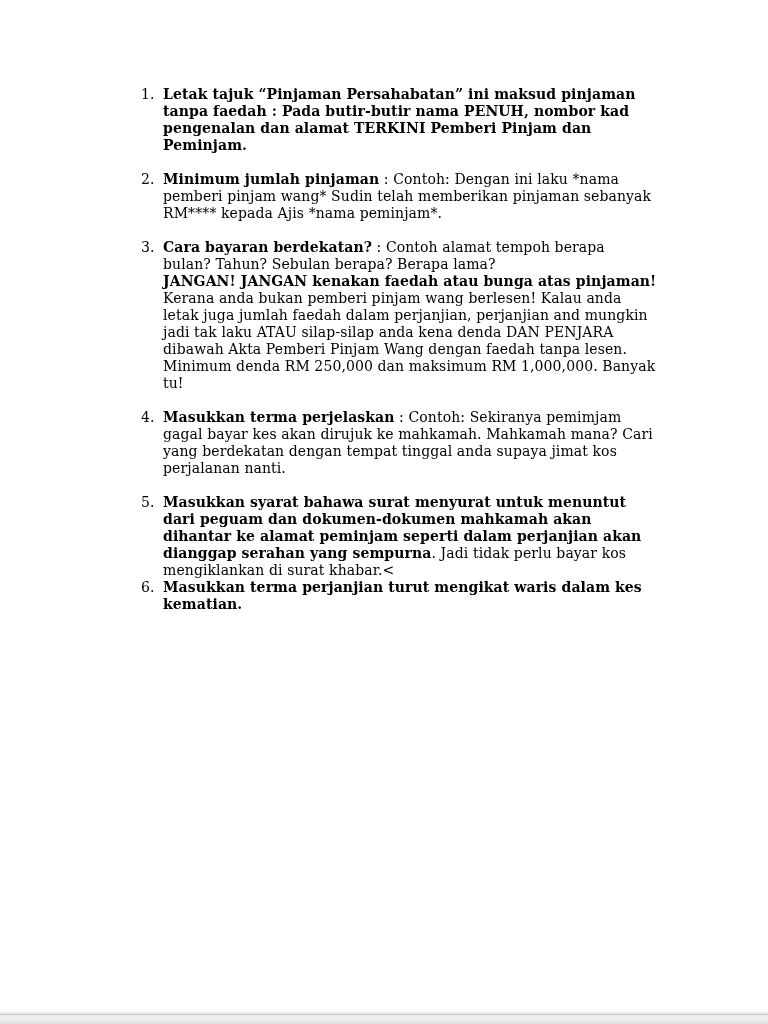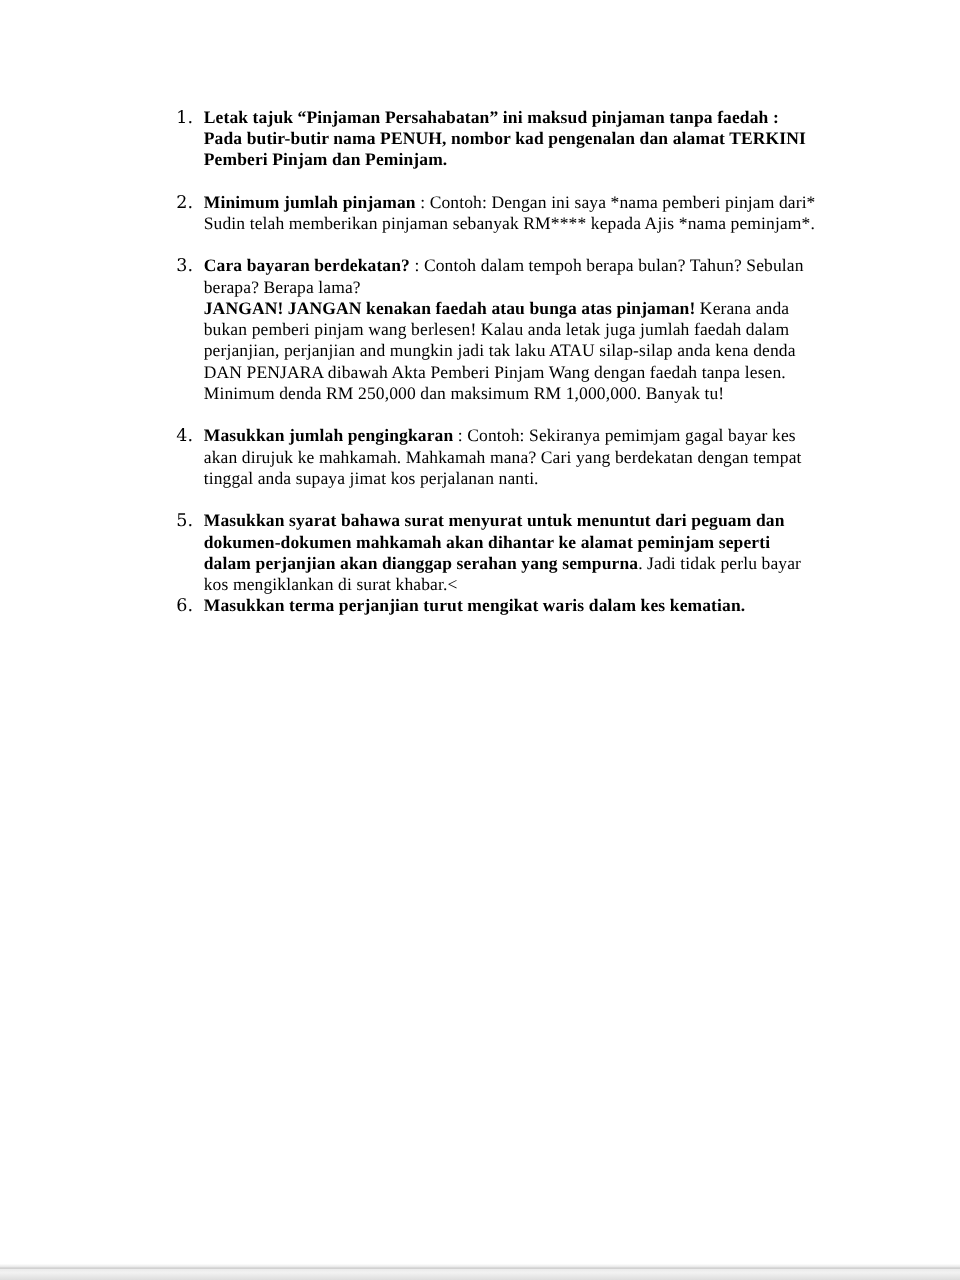--- a/index.html
+++ b/index.html
@@ -37,21 +37,20 @@
     margin-bottom: 0;
   }
   .num {
     flex: 0 0 22px;
     font-size: 14px;
     line-height: 17px;
   }
   .content {
     flex: 1 1 auto;
     min-width: 0;
-    font-family: Liberation Serif, serif;
   }
   .para {
     margin: 0;
     font-size: 14px;
     line-height: 17px;
     letter-spacing: 0.1px;
   }
   .para.gap {
     margin-top: 17px;
   }
@@ -86,34 +85,34 @@
   <ol class="doc-list" id="doc-list">
       <li class="doc-item">
         <span class="num">1.</span>
         <div class="content">
           <p class="para"><span class="seg-bold">Letak tajuk “Pinjaman Persahabatan” ini maksud pinjaman tanpa faedah : Pada butir-butir nama PENUH, nombor kad pengenalan dan alamat TERKINI Pemberi Pinjam dan Peminjam.</span></p>
         </div>
       </li>
       <li class="doc-item">
         <span class="num">2.</span>
         <div class="content">
-          <p class="para"><span class="seg-bold">Minimum jumlah pinjaman</span><span class="seg-reg"> : Contoh: Dengan ini saya *nama pemberi pinjam dari* Sudin telah memberikan pinjaman sebanyak RM**** kepada Ajis *nama peminjam*.</span></p>
+          <p class="para"><span class="seg-bold">Minimum jumlah pinjaman</span><span class="seg-reg"> : Contoh: Dengan ini laku *nama pemberi pinjam wang* Sudin telah memberikan pinjaman sebanyak RM**** kepada Ajis *nama peminjam*.</span></p>
         </div>
       </li>
       <li class="doc-item">
         <span class="num">3.</span>
         <div class="content">
-          <p class="para"><span class="seg-bold">Cara bayaran berdekatan?</span><span class="seg-reg"> : Contoh dalam tempoh berapa bulan? Tahun? Sebulan berapa? Berapa lama?</span></p>
+          <p class="para"><span class="seg-bold">Cara bayaran berdekatan?</span><span class="seg-reg"> : Contoh alamat tempoh berapa bulan? Tahun? Sebulan berapa? Berapa lama?</span></p>
           <p class="para"><span class="seg-bold">JANGAN! JANGAN kenakan faedah atau bunga atas pinjaman!</span><span class="seg-reg"> Kerana anda bukan pemberi pinjam wang berlesen! Kalau anda letak juga jumlah faedah dalam perjanjian, perjanjian and mungkin jadi tak laku ATAU silap-silap anda kena denda DAN PENJARA dibawah Akta Pemberi Pinjam Wang dengan faedah tanpa lesen. Minimum denda RM 250,000 dan maksimum RM 1,000,000. Banyak tu!</span></p>
         </div>
       </li>
       <li class="doc-item">
         <span class="num">4.</span>
         <div class="content">
-          <p class="para"><span class="seg-bold">Masukkan jumlah pengingkaran</span><span class="seg-reg"> : Contoh: Sekiranya pemimjam gagal bayar kes akan dirujuk ke mahkamah. Mahkamah mana? Cari yang berdekatan dengan tempat tinggal anda supaya jimat kos perjalanan nanti.</span></p>
+          <p class="para"><span class="seg-bold">Masukkan terma perjelaskan</span><span class="seg-reg"> : Contoh: Sekiranya pemimjam gagal bayar kes akan dirujuk ke mahkamah. Mahkamah mana? Cari yang berdekatan dengan tempat tinggal anda supaya jimat kos perjalanan nanti.</span></p>
         </div>
       </li>
       <li class="doc-item">
         <span class="num">5.</span>
         <div class="content">
           <p class="para"><span class="seg-bold">Masukkan syarat bahawa surat menyurat untuk menuntut dari peguam dan dokumen-dokumen mahkamah akan dihantar ke alamat peminjam seperti dalam perjanjian akan dianggap serahan yang sempurna</span><span class="seg-reg">. Jadi tidak perlu bayar kos mengiklankan di surat khabar.&lt;</span></p>
         </div>
       </li>
       <li class="doc-item">
         <span class="num">6.</span>

